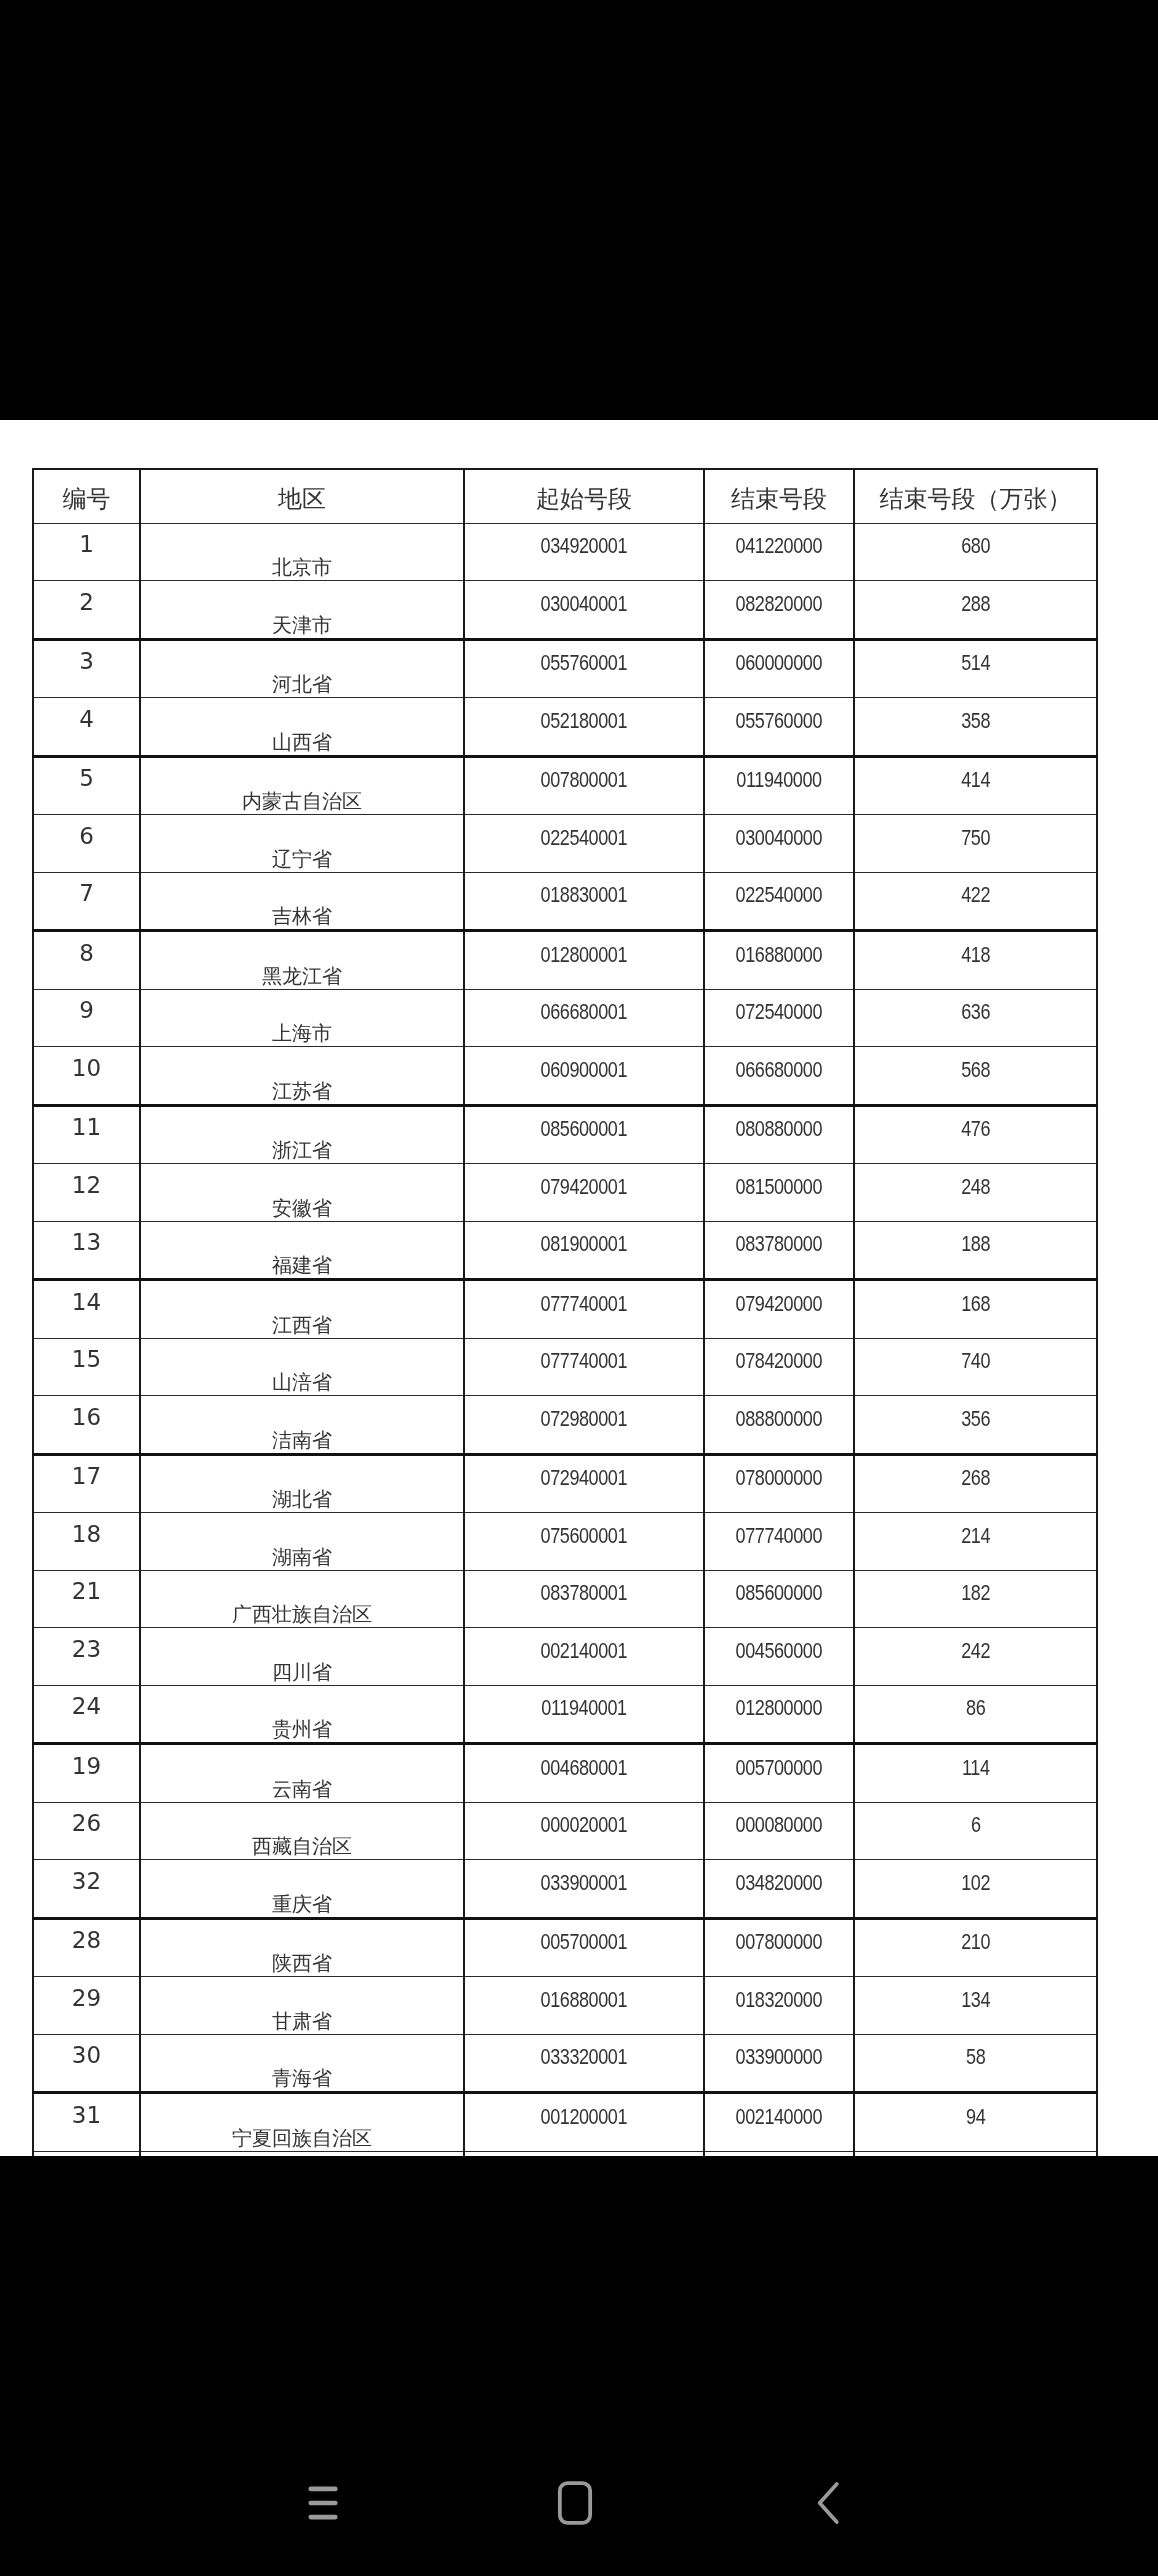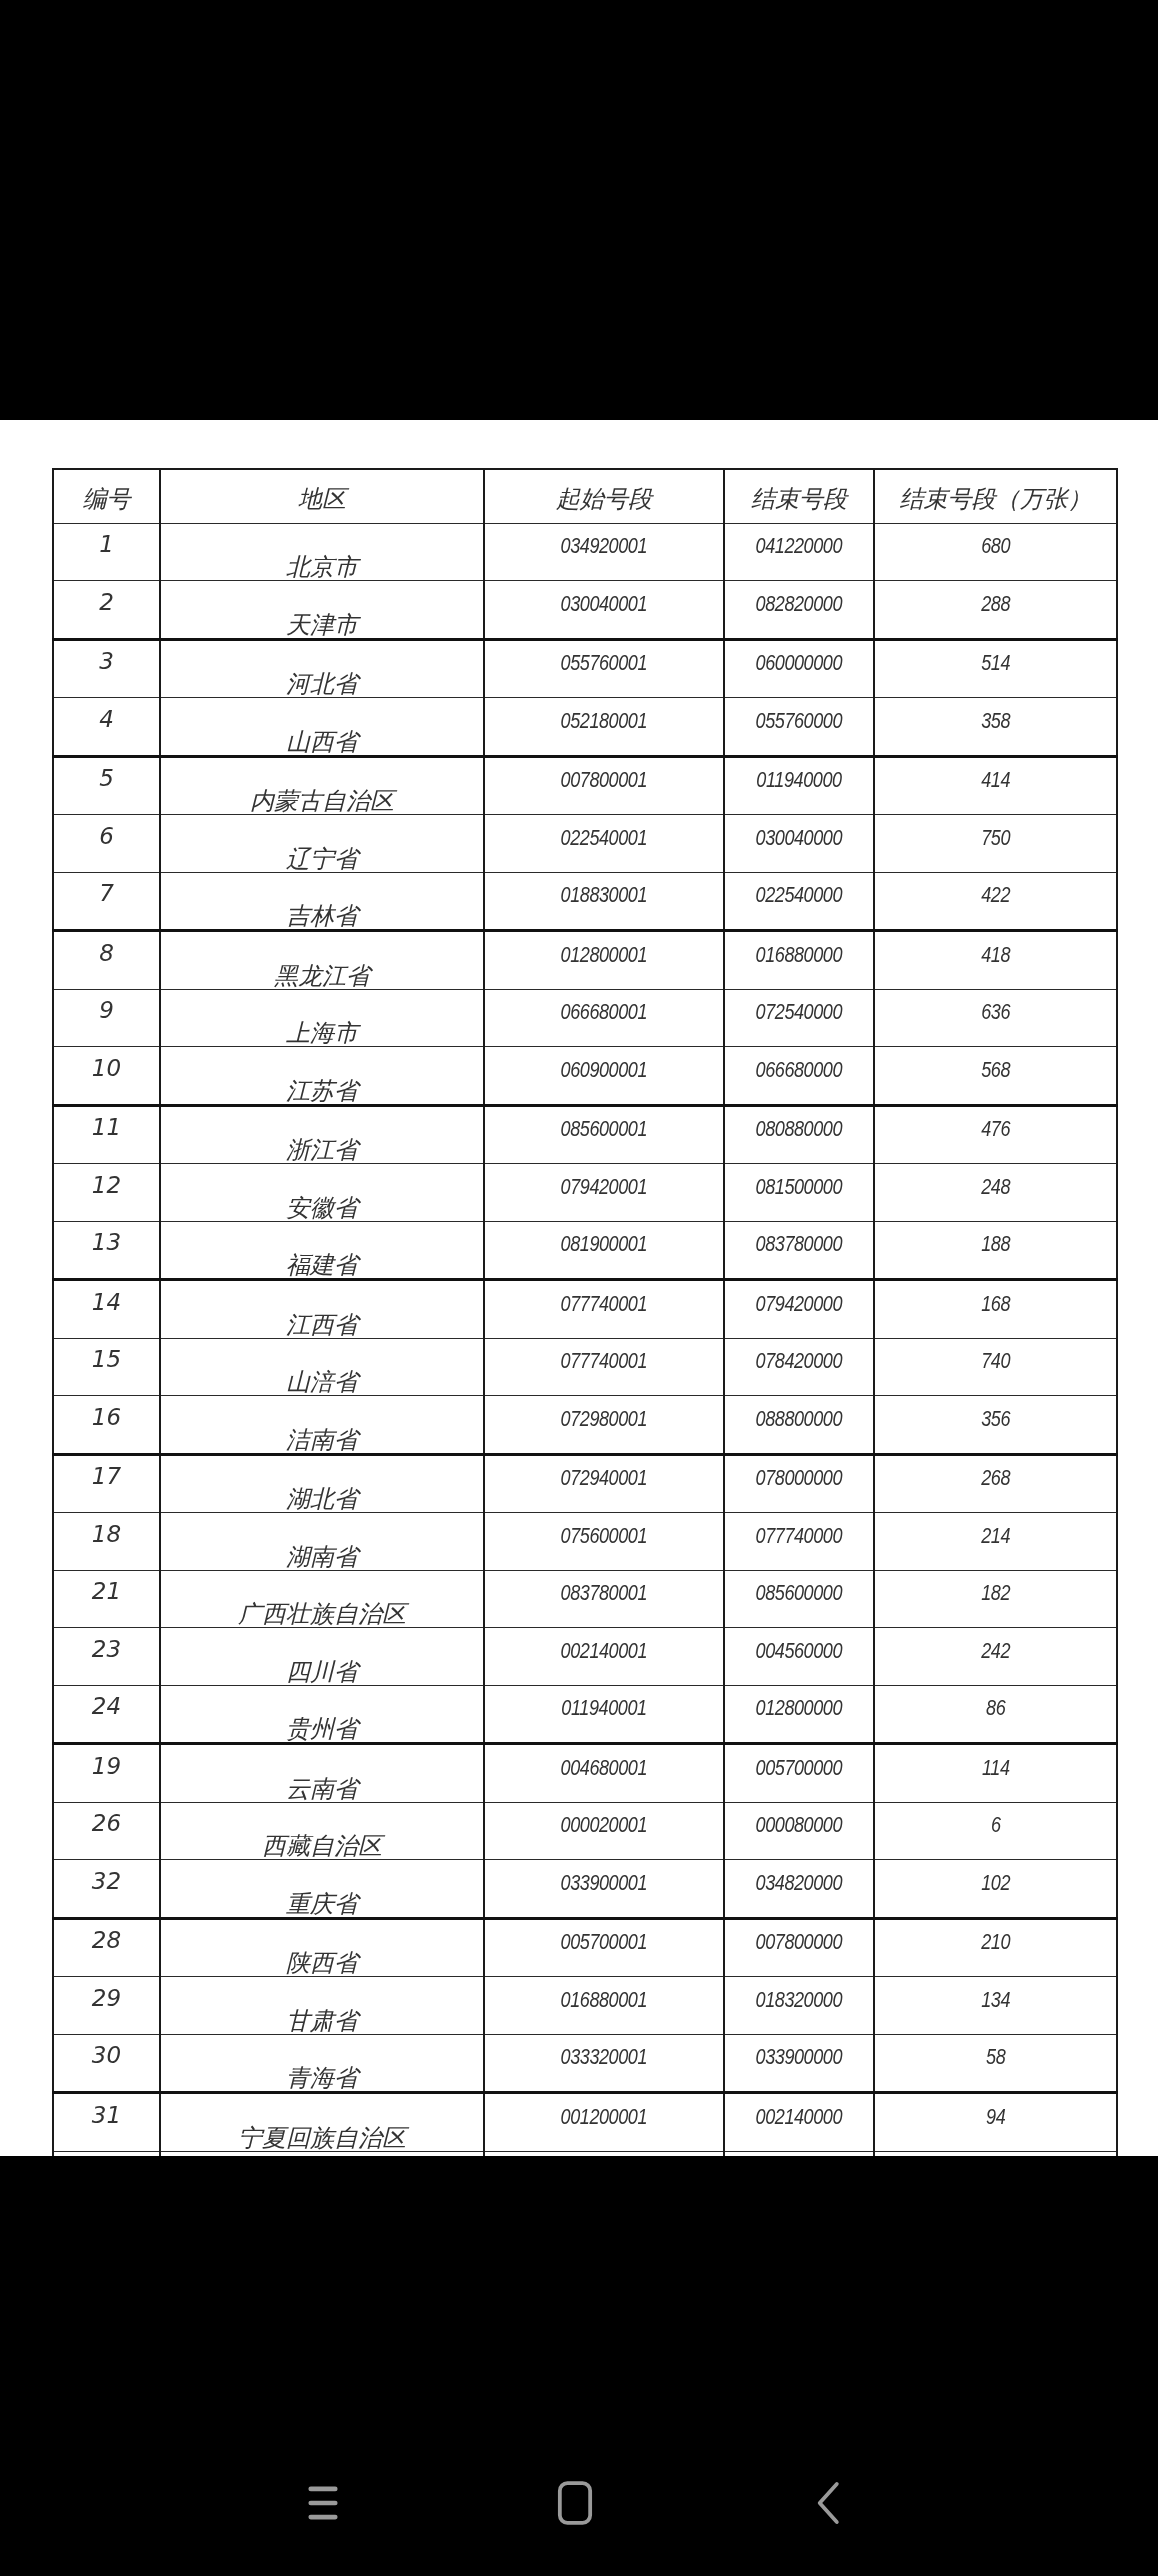--- a/index.html
+++ b/index.html
@@ -27,28 +27,27 @@
       background: #ffffff;
     }
     .bottom-band {
       position: absolute;
       left: 0; top: 2156px;
       width: 1159px; height: 420px;
       background: #000000;
     }
     table.alloc {
       position: absolute;
-      left: 52px;
+      left: 32px;
       top: 48px;
       width: 1065px;
       border-collapse: collapse;
       table-layout: fixed;
       color: #333333;
       border: 2.8px solid #1a1a1a;
-      font-style: italic;
     }
     table.alloc col.c-no { width: 107px; }
     table.alloc col.c-region { width: 324px; }
     table.alloc col.c-start { width: 240px; }
     table.alloc col.c-end { width: 150px; }
     table.alloc col.c-qty { width: 243px; }
     table.alloc th, table.alloc td {
       border-left: 2.8px solid #1a1a1a;
       border-right: 2.8px solid #1a1a1a;
       border-top: 1.9px solid #2a2a2a;
@@ -77,21 +76,21 @@
       padding-top: 9.5px;
       letter-spacing: -0.5px;
       transform-origin: center;
     }
     table.alloc td.no {
       font-size: 23px;
       vertical-align: top;
       padding-top: 7.6px;
     }
     table.alloc td.region {
-      font-size: 24px;
+      font-size: 20px;
       vertical-align: bottom;
       padding-bottom: 0;
       line-height: 25px;
       border-radius: 14px;
     }
     .narrow {
       display: inline-block;
       transform: scaleX(0.82);
     }
     .watermark {

